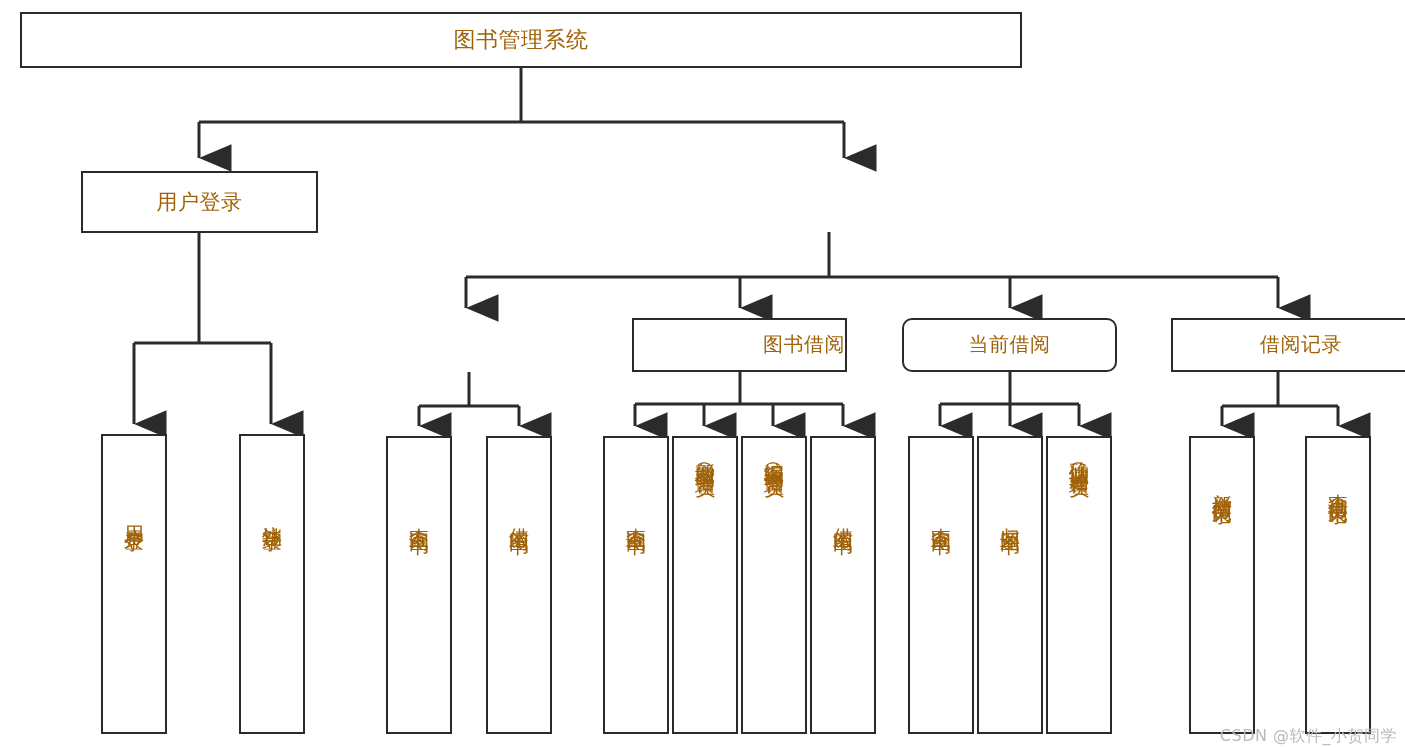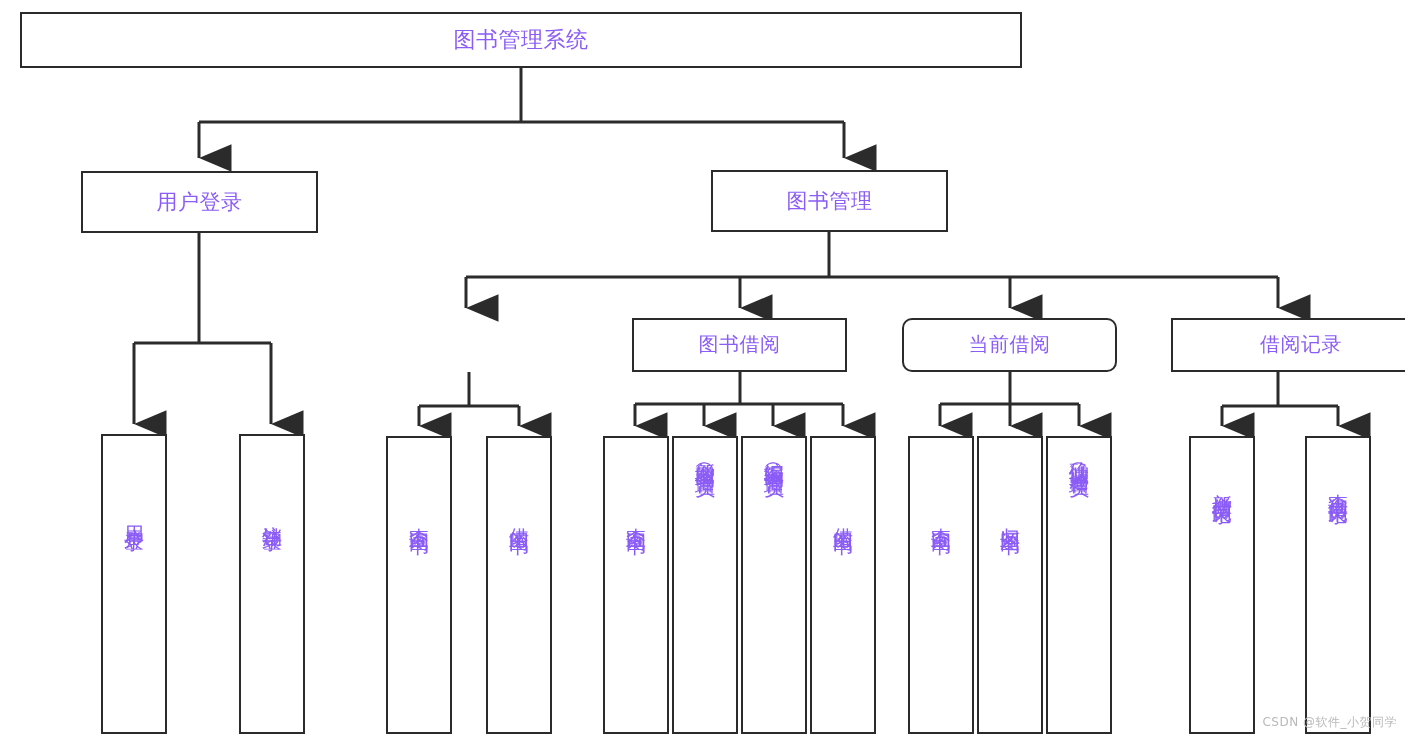--- a/index.html
+++ b/index.html
@@ -27,21 +27,21 @@
   }
   
   .node {
     position: absolute;
     box-sizing: border-box;
     border: 2px solid #2b2b2b;
     background: #ffffff;
     display: flex;
     align-items: center;
     justify-content: center;
-    color: #8b5cf6;
+    color: #a16207;
     z-index: 3;
   }
   .node .label {
     display: block;
     text-align: center;
     line-height: 1.18;
     letter-spacing: 0.5px;
   }
   
   .node.horiz .label {
@@ -63,22 +63,22 @@
     font-size: 20px;
     line-height: 1.05;
     letter-spacing: 2.5px;
     white-space: nowrap;
     margin: 0 auto;
   }
   
   #watermark {
     position: absolute;
     right: 8px;
-    bottom: 16px;
-    font-size: 12px;
+    bottom: 0;
+    font-size: 16px;
     color: #b9b9b9;
     letter-spacing: 0.5px;
     z-index: 8;
     white-space: nowrap;
     font-family: "DejaVu Sans", "Liberation Sans", sans-serif;
     margin-left: 32px;
   }
 </style>
 </head>
 <body>
@@ -140,26 +140,23 @@
   </svg>
 
   <div class="node horiz tier0" style="left:20px; top:12px; width:1002px; height:56px;">
     <span class="label">图书管理系统</span>
   </div>
 
   <div class="node horiz tier1" style="left:81px; top:171px; width:237px; height:62px;">
     <span class="label">用户登录</span>
   </div>
 
-  <div class="node horiz tier1" style="left:711px; top:170px; width:237px; height:62px;">
-    <span class="label">图书管理</span>
-  </div>
-
-
-  <div class="node horiz tier2" style="left:632px; top:318px; width:215px; height:54px;">
+
+
+  <div class="node horiz tier2" style="left:632px; top:318px; width:215px; height:54px;justify-content:flex-end;">
     <span class="label">图书借阅</span>
   </div>
 
   <div class="node horiz tier2" style="left:902px; top:318px; width:215px; height:54px;border-radius:10px;">
     <span class="label">当前借阅</span>
   </div>
 
   <div class="node horiz tier2" style="left:1171px; top:318px; width:260px; height:54px;">
     <span class="label">借阅记录</span>
   </div>

